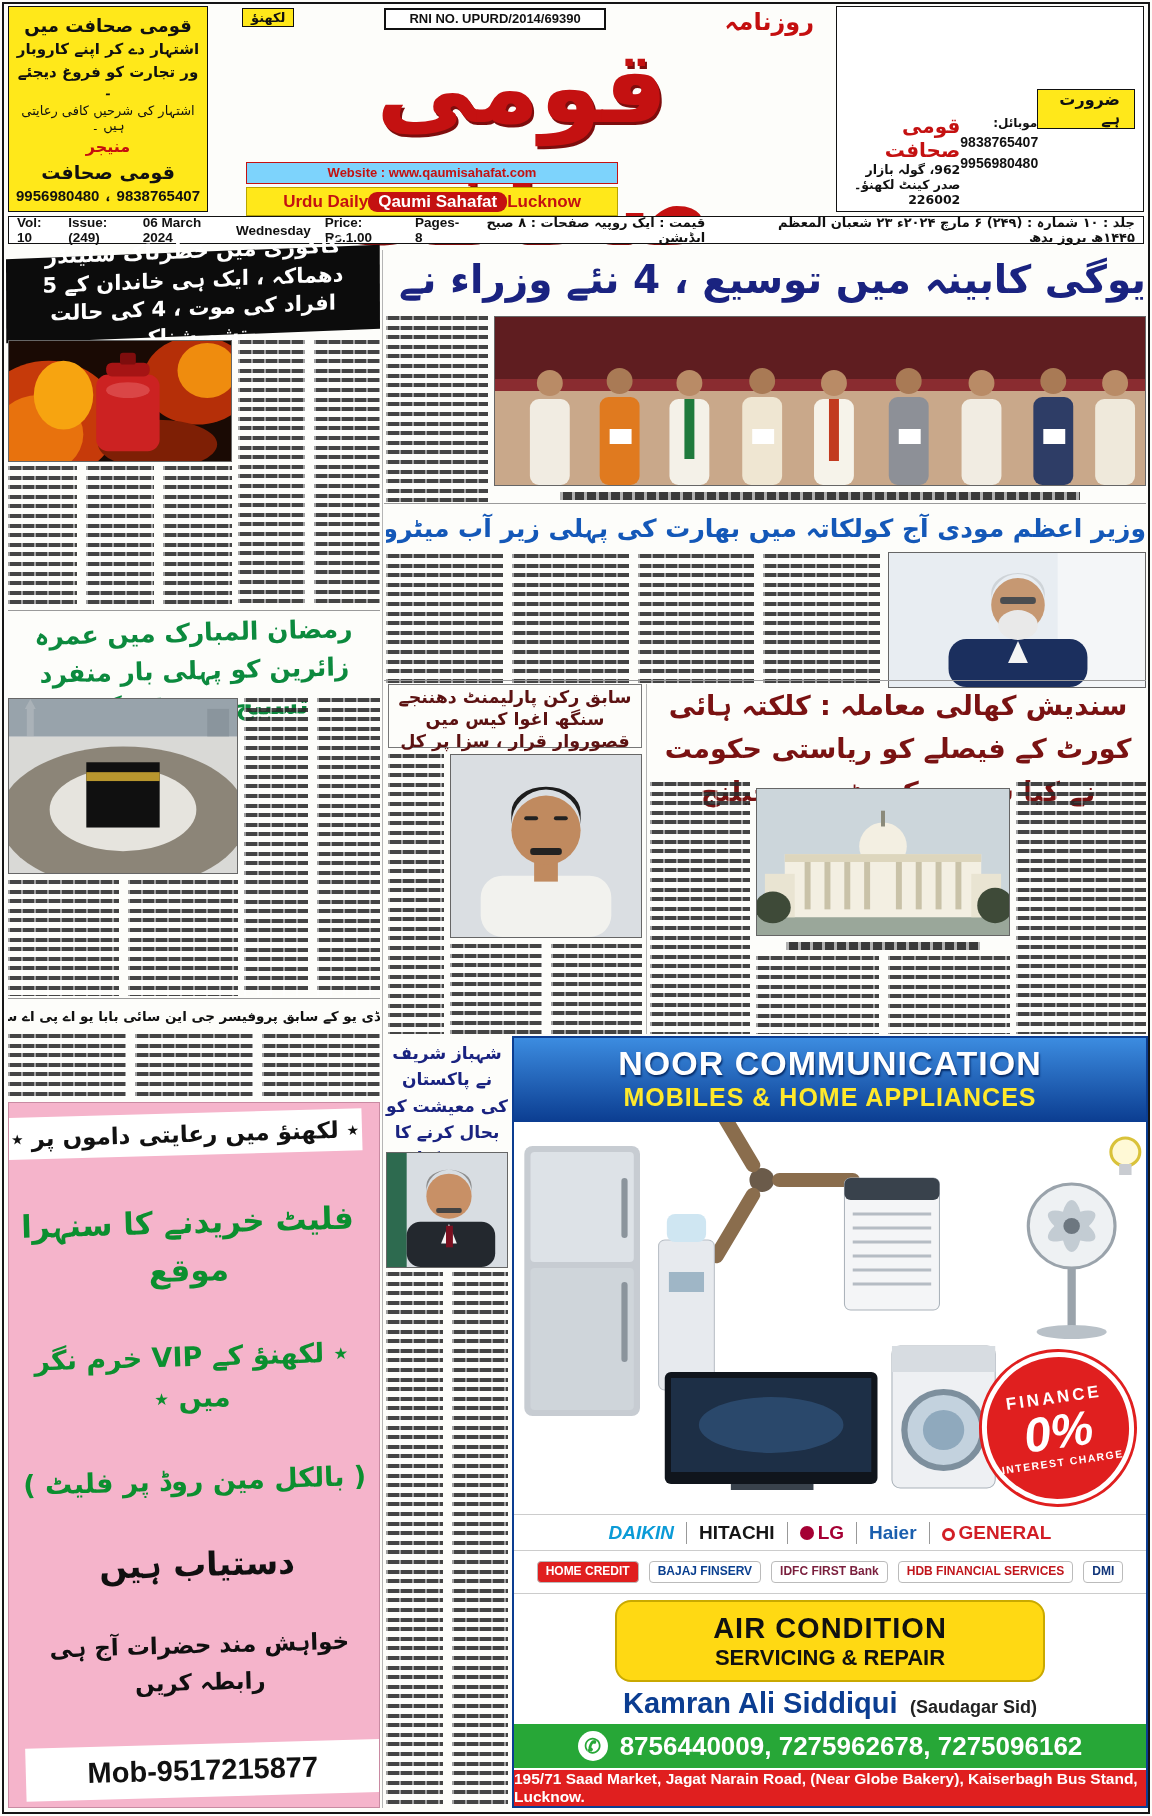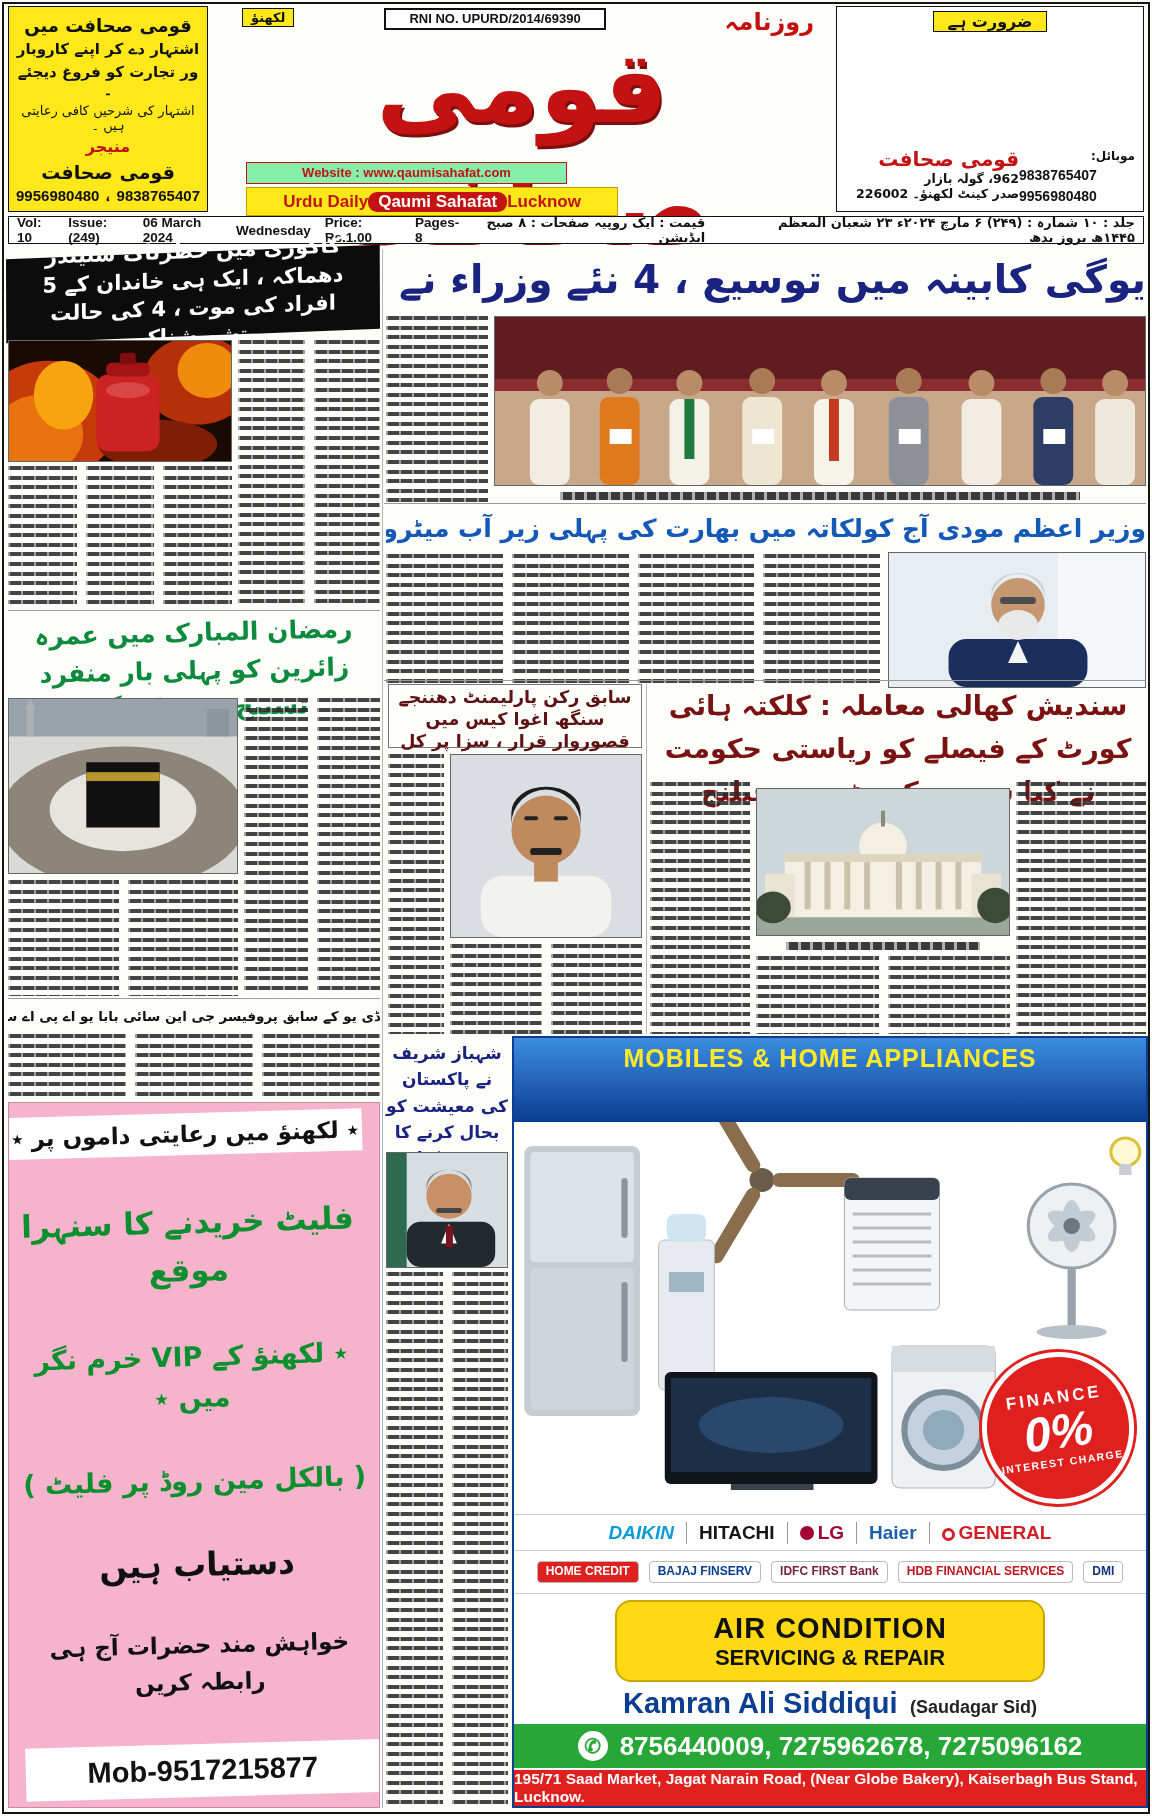--- a/index.html
+++ b/index.html
@@ -27,26 +27,26 @@
   .left-ad .l4{font-size:13px}
   .left-ad .mgr{color:#c40f0f;font-weight:bold;font-size:16px}
   .left-ad .brand{font-weight:bold;font-size:19px}
   .left-ad .ph{font-weight:bold;font-size:15px;letter-spacing:.5px}
 
   .mast{left:212px;top:6px;width:620px;height:206px}
   .rni{left:172px;top:2px;width:222px;height:22px;border:2px solid #111;background:#fff;font-weight:bold;font-size:13px;line-height:18px;text-align:center}
   .roznama{right:18px;top:2px;color:#c40f0f;font-size:24px;font-weight:bold}
   .citychip{left:30px;top:2px;background:#ffe81a;border:1px solid #111;font-size:13px;font-weight:bold;padding:1px 8px}
   .mast-title{left:0;top:22px;width:100%;text-align:center;color:#c41111;font-size:100px;font-weight:bold;line-height:1.2;text-shadow:2px 3px 0 #7e0d0d}
-  .site{left:34px;top:156px;width:321px;height:22px;border:1.5px solid #c41111;color:#c41111;font-weight:bold;font-size:13px;line-height:19px;text-align:center;background:#86efac}
+  .site{left:34px;top:156px;width:372px;height:22px;border:1.5px solid #c41111;color:#c41111;font-weight:bold;font-size:13px;line-height:19px;text-align:center;background:#7dd3fc}
   .band{left:34px;top:181px;width:372px;height:29px;background:#ffe81a;border:1px solid #b9a500;display:flex;align-items:center;justify-content:center;}
   .band .t1,.band .t3{color:#c41111;font-weight:bold;font-size:17px}
   .band .t2{background:#c41111;color:#ffffff;font-weight:bold;font-size:17px;padding:0 10px;border-radius:9px}
 
-  .right-ad{left:836px;top:6px;width:308px;height:206px;border:1.5px solid #111;background:#fff;padding:4px 8px;display:flex;flex-direction:column}
+  .right-ad{left:836px;top:6px;width:308px;height:206px;border:1.5px solid #111;background:#fff;padding:4px 8px;display:flex;flex-direction:row}
   .right-ad .chip{align-self:center;background:#ffe81a;border:1px solid #111;font-weight:bold;font-size:16px;padding:0 14px}
   .right-ad .bod{font-size:13.5px;line-height:1.55;margin-top:3px;text-align:right}
   .right-ad .foot{display:flex;margin-top:auto}
   .right-ad .nums{width:40%;font-weight:bold;font-size:14px;line-height:1.5}
   .right-ad .addr{width:60%;text-align:right}
   .right-ad .rbrand{color:#c41111;font-weight:bold;font-size:20px}
   .right-ad .a1,.right-ad .a2{font-size:12.5px;font-weight:bold}
   .right-ad .mlab{font-size:12px}
 
   .infobar{left:8px;top:216px;width:1136px;height:28px;border:1.5px solid #111;background:#fff;display:flex;align-items:center;padding:0 8px;font-weight:bold;font-size:13.5px;gap:14px}
@@ -379,20 +379,21 @@
       <div class="g2">٭ لکھنؤ کے VIP خرم نگر میں ٭</div>
       <div class="g3">( بالکل مین روڈ پر فلیٹ )</div>
       <div class="b1">دستیاب ہیں</div>
       <div class="b2">خواہش مند حضرات آج ہی رابطہ کریں</div>
       <div class="mob en" dir="ltr">Mob-9517215877</div>
     </div>
   </div>
 
   <div class="abs noor">
     <div class="noor-head">
+      <div class="t">NOOR COMMUNICATION</div>
       <div class="s">MOBILES &amp; HOME APPLIANCES</div>
     </div>
     <div class="noor-body">
       <svg viewBox="0 0 612 392" preserveAspectRatio="none" style="width:100%;height:100%">
         <rect width="612" height="392" fill="#ffffff"></rect>
 
         <rect x="10" y="24" width="112" height="270" rx="8" fill="#c7ccd2"></rect>
         <rect x="16" y="30" width="100" height="110" rx="4" fill="#dde2e7"></rect>
         <rect x="16" y="146" width="100" height="142" rx="4" fill="#cfd5da"></rect>
         <rect x="104" y="56" width="6" height="60" rx="3" fill="#8b949c"></rect>

